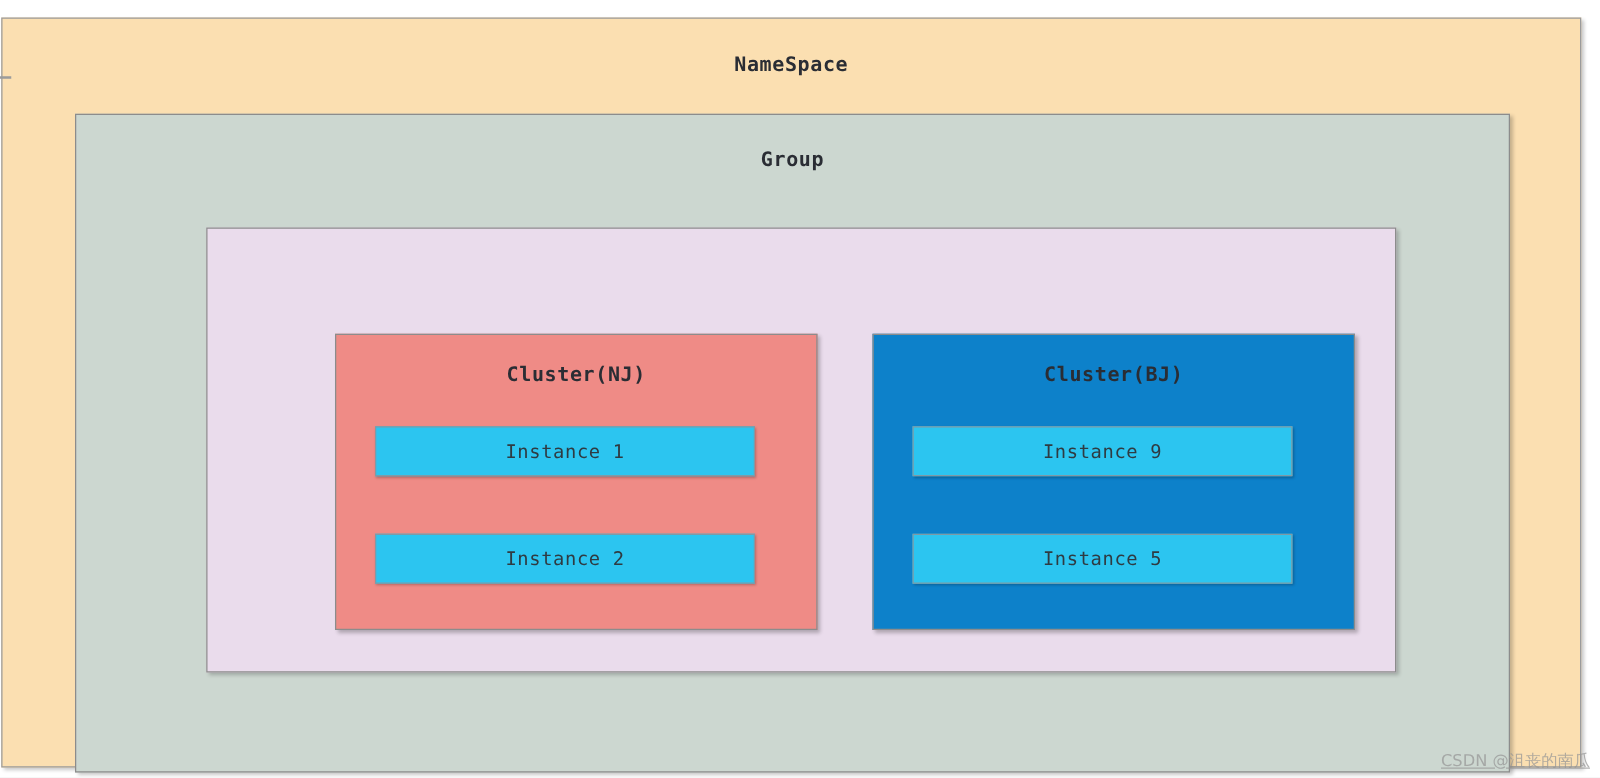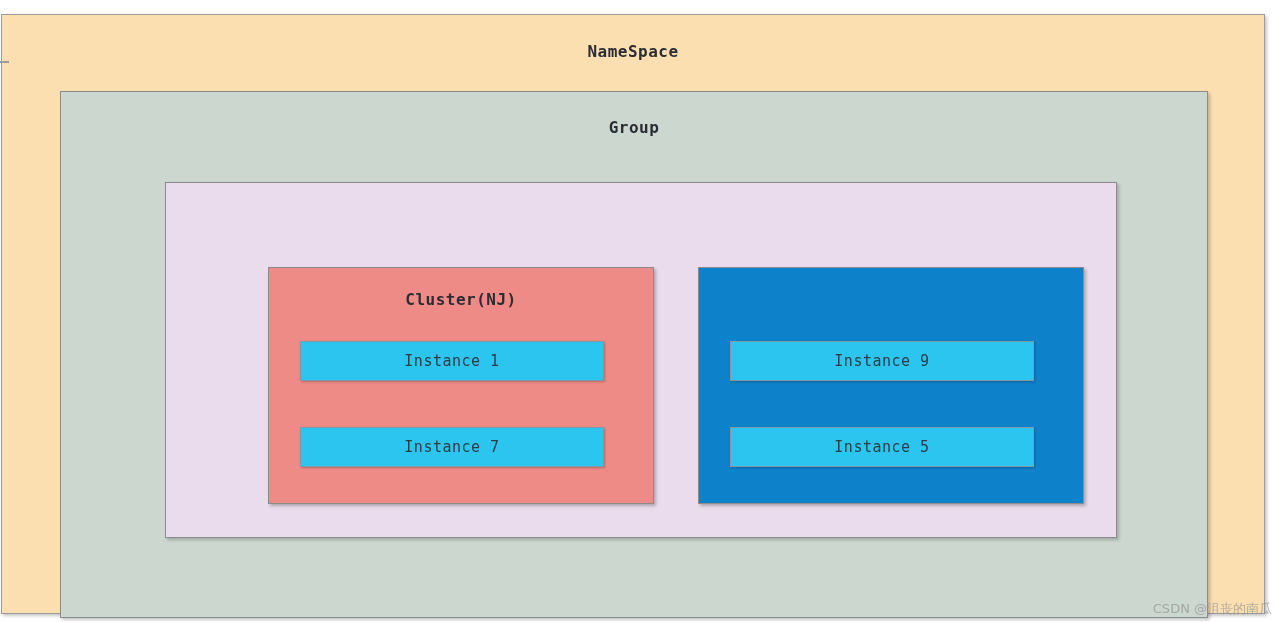--- a/index.html
+++ b/index.html
@@ -147,20 +147,21 @@
   
   #watermark {
     position: absolute;
     right: 8px;
     bottom: 4px;
     font-family: "DejaVu Sans", "Liberation Sans", sans-serif;
     font-size: 13px;
     color: rgba(150,150,150,0.72);
     white-space: nowrap;
     pointer-events: none;
+    text-decoration: underline;
   }
 </style>
 </head>
 <body>
 
 <div id="canvas">
 
   <div class="box" id="namespace-box">
     <div class="box-title" id="namespace-title">NameSpace</div>
 
@@ -170,25 +171,26 @@
       <div class="box" id="service-box">
 
         <div class="cluster-box" id="cluster-nj-box">
           <div class="cluster-title">Cluster(NJ)</div>
 
           <div class="instance-box slot-1">
             <span class="instance-label">Instance 1</span>
           </div>
 
           <div class="instance-box slot-2">
-            <span class="instance-label">Instance 7</span>
+            <span class="instance-label">Instance 2</span>
           </div>
         </div>
 
         <div class="cluster-box" id="cluster-bj-box">
+          <div class="cluster-title">Cluster(BJ)</div>
 
           <div class="instance-box slot-1">
             <span class="instance-label">Instance 9</span>
           </div>
 
           <div class="instance-box slot-2">
             <span class="instance-label">Instance 5</span>
           </div>
         </div>
 

